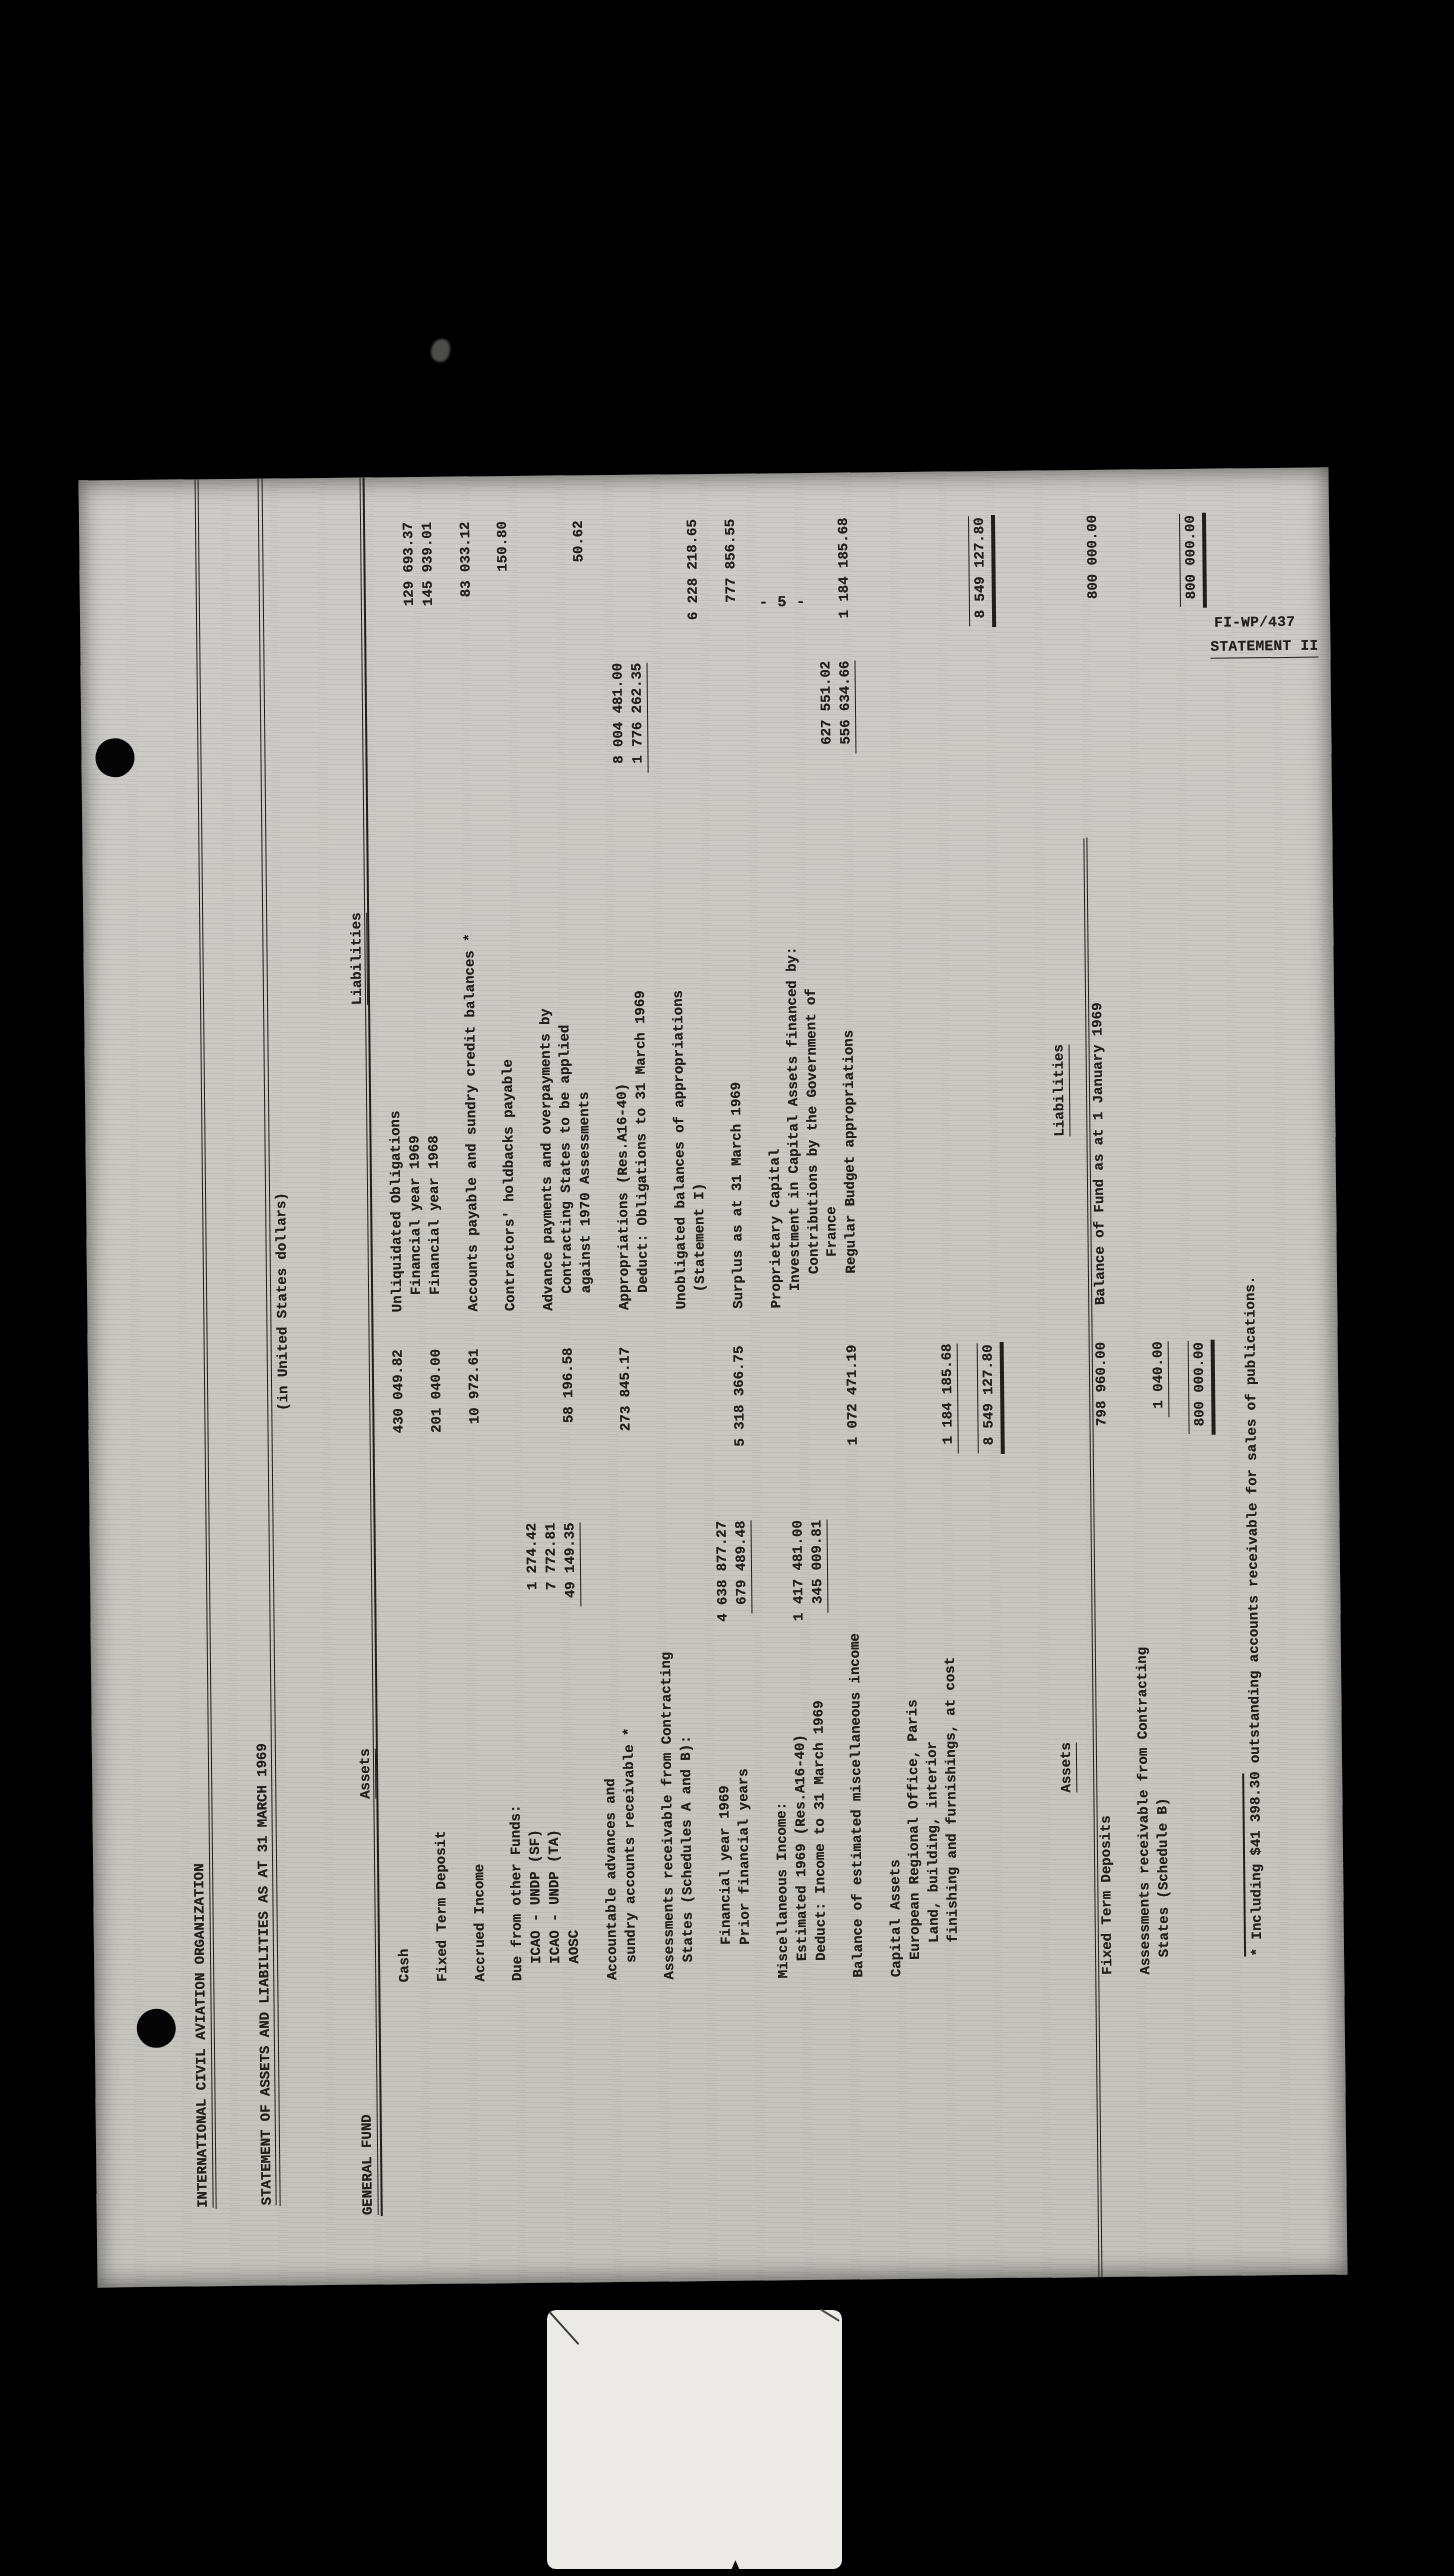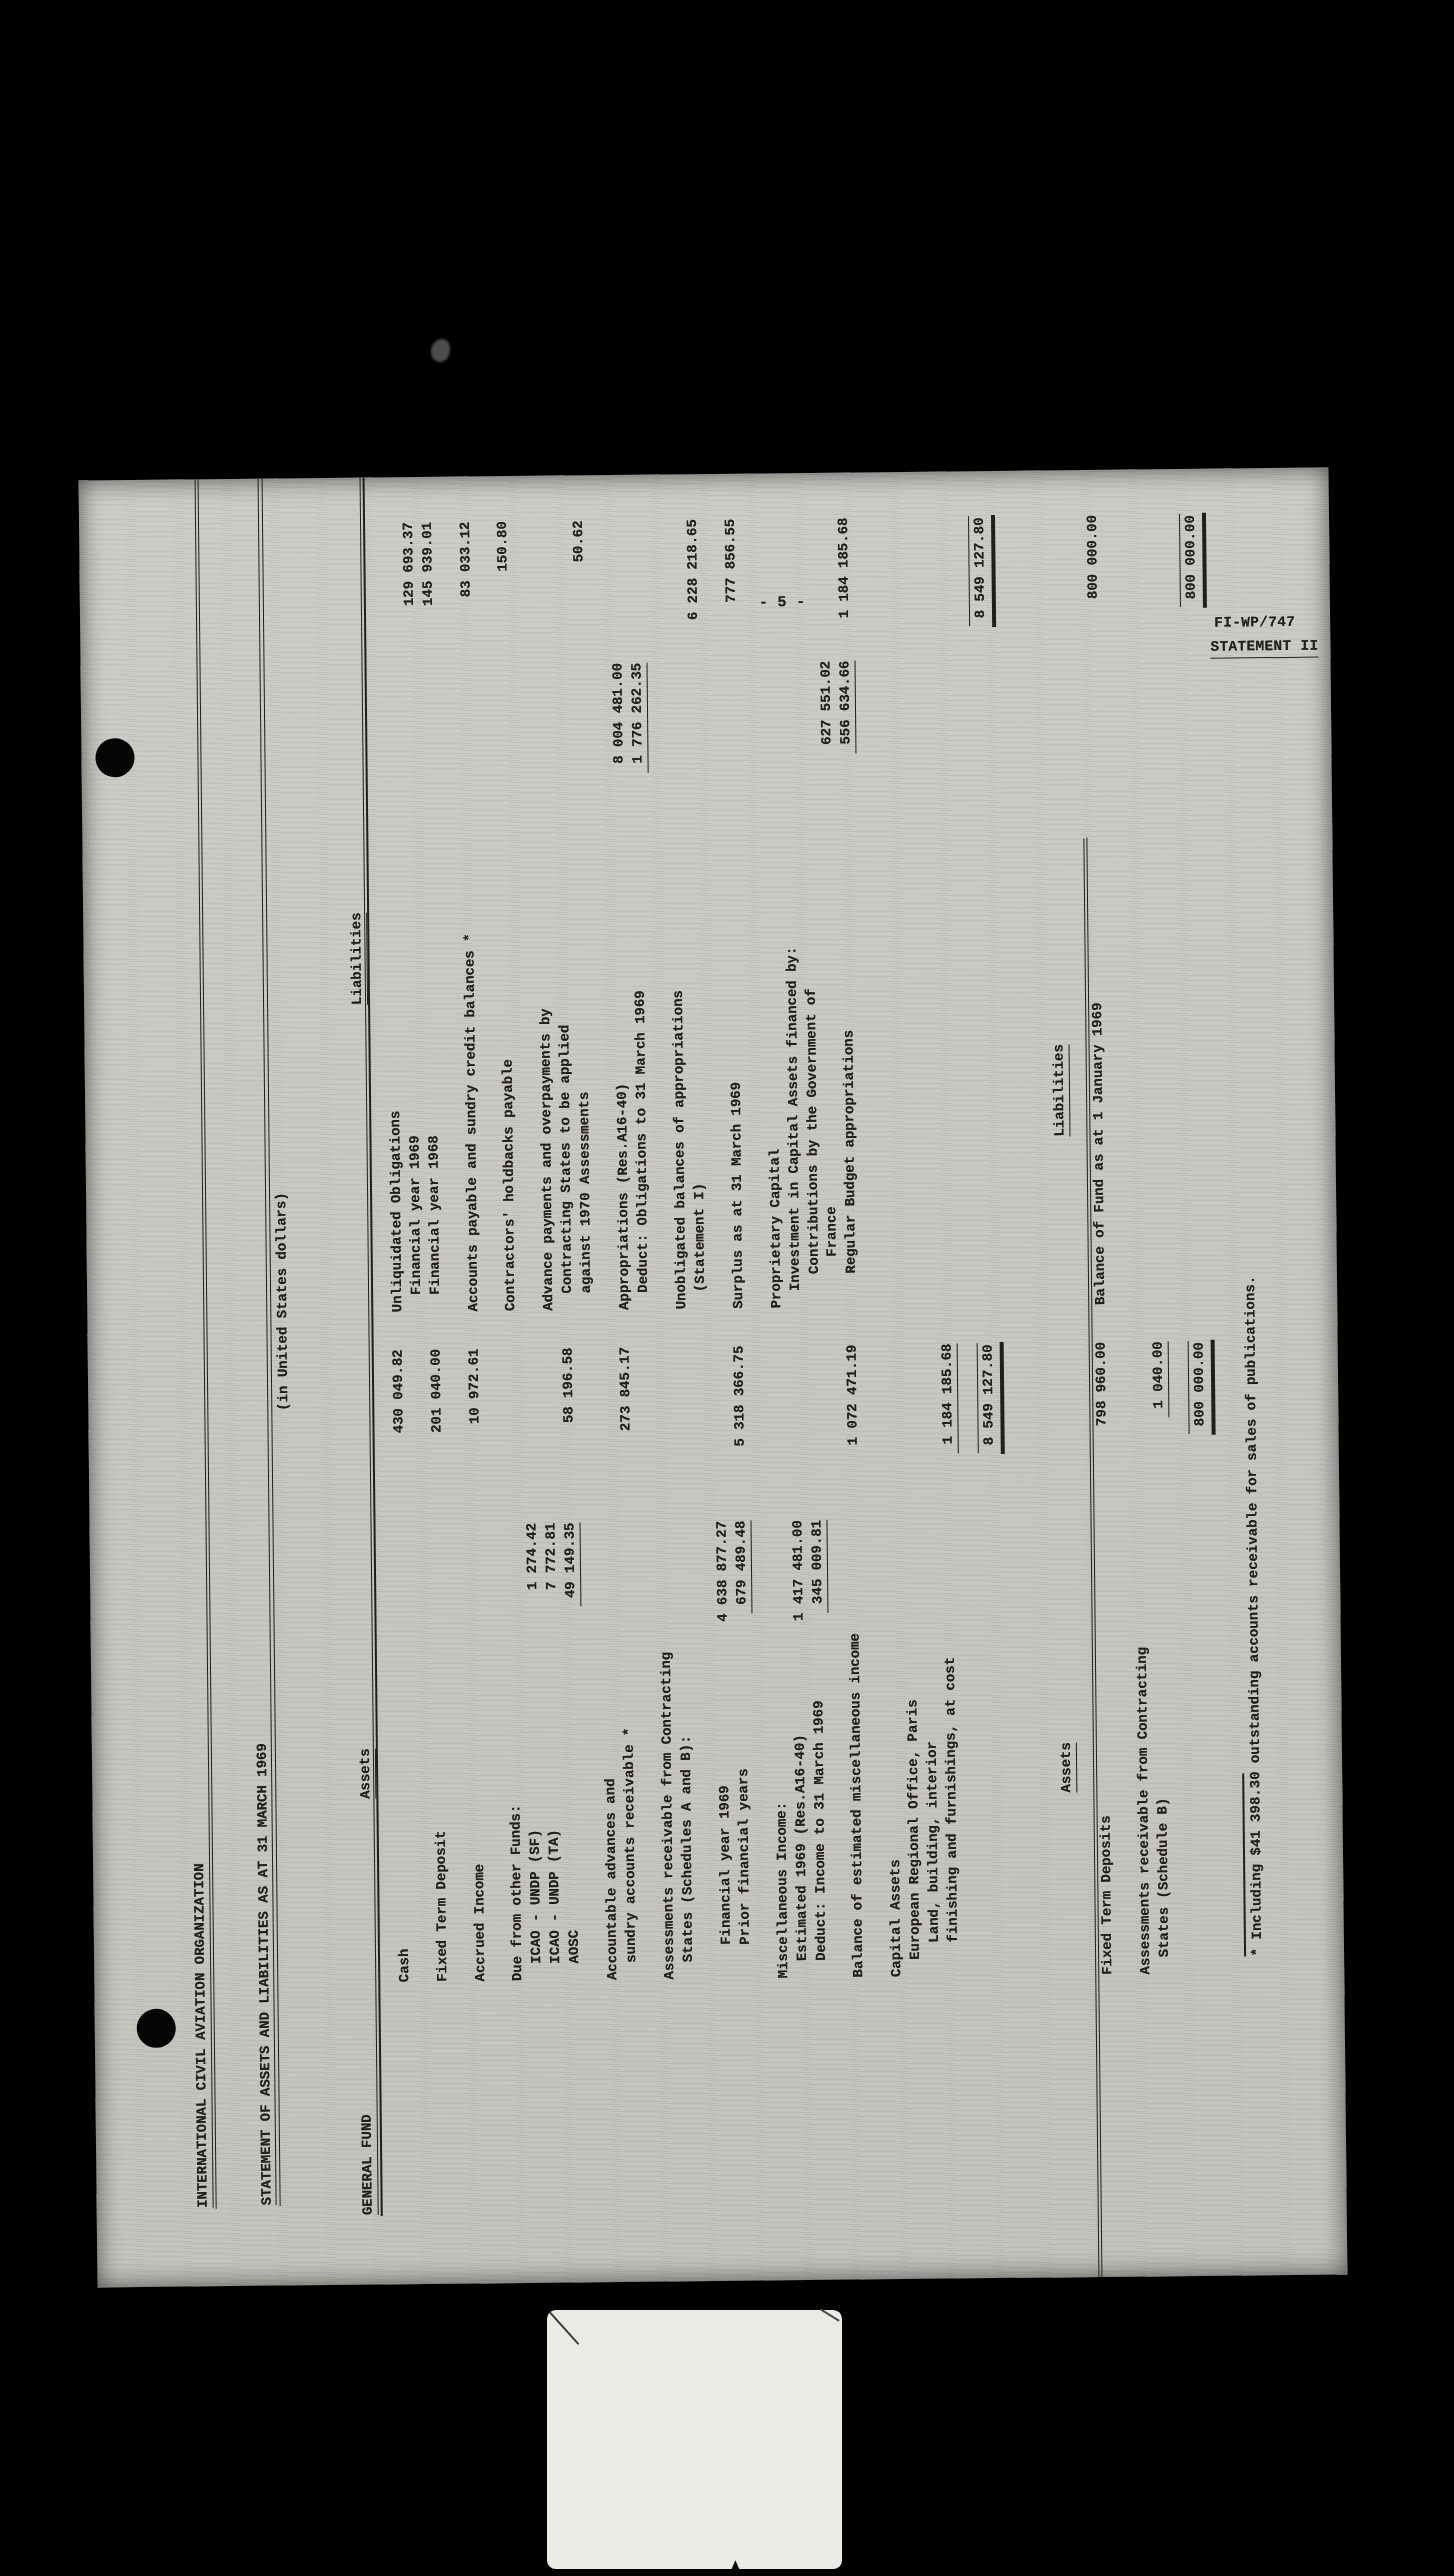--- a/index.html
+++ b/index.html
@@ -62,21 +62,21 @@
 <body>
 
 <div class="stage">
 
   <div class="dust"></div>
 
   <div class="page">
     <div class="hole hole1"></div>
     <div class="hole hole2"></div>
 
-    <div class="stamp stamp-ref">FI-WP/747</div>
+    <div class="stamp stamp-ref">FI-WP/437</div>
     <div class="stamp stamp-stmt">STATEMENT II</div>
     <div class="stamp page-num">- 5 -</div>
 
     <div class="landscape">
 
       <div class="line cx dbl" style="left:982px;top:98px">INTERNATIONAL CIVIL AVIATION ORGANIZATION</div>
       <div class="line cx dbl" style="left:984px;top:143px">STATEMENT OF ASSETS AND LIABILITIES AS AT 31 MARCH 1969</div>
       <div class="line cx" style="left:984px;top:187px">(in United States dollars)</div>
 
       <div class="line cx dbl" style="left:973px;top:226px">GENERAL FUND</div>

